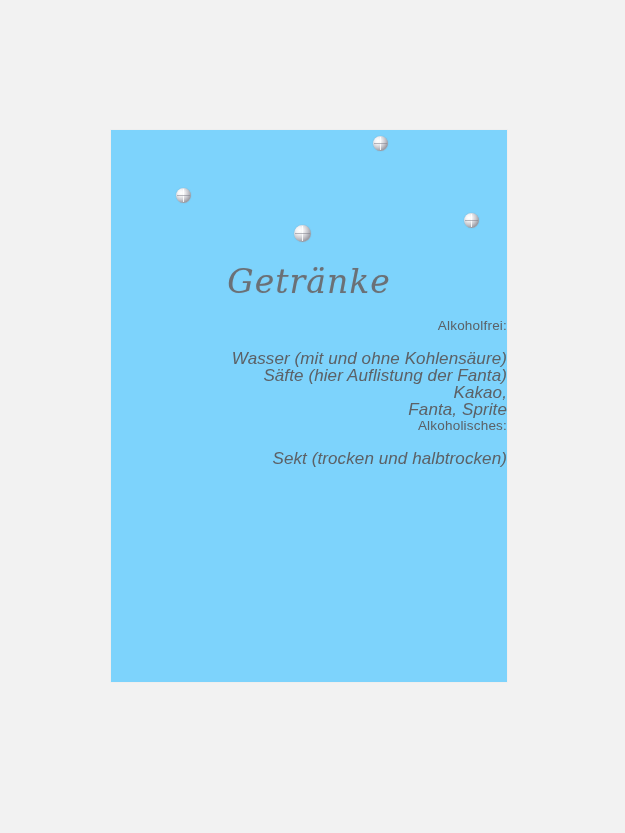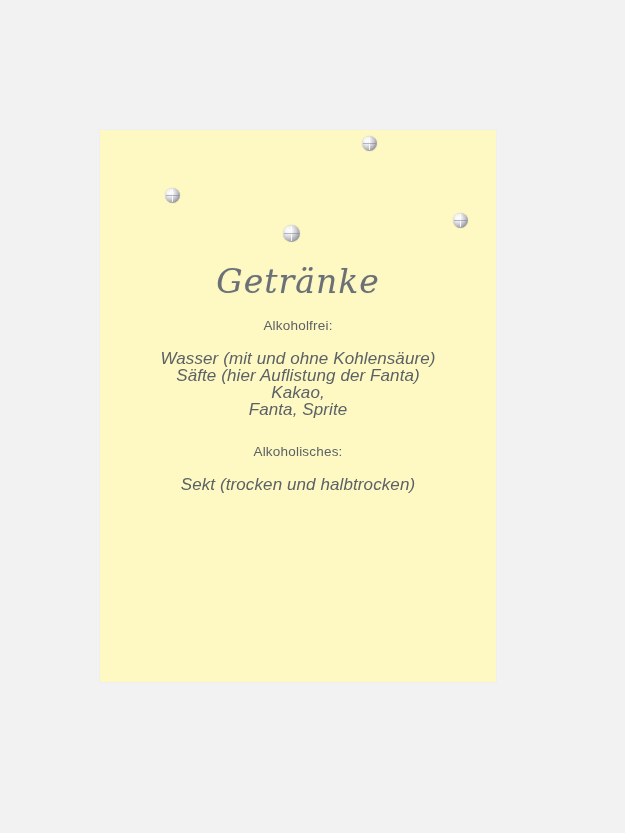--- a/index.html
+++ b/index.html
@@ -16,25 +16,25 @@
 
   .stage {
     position: relative;
     width: 625px;
     height: 833px;
   }
 
   
   .card {
     position: absolute;
-    left: 100px;
+    left: 111px;
     top: 130px;
     width: 396px;
     height: 552px;
-    background: #fef9c3;
+    background: #7dd3fc;
     box-shadow: 0 0 0 1px #efefef;
   }
 
   
   .gem {
     position: absolute;
     border-radius: 50%;
     background:
       radial-gradient(circle at 34% 32%, #ffffff 0%, #f3f3f5 22%, #c9c9cf 48%, #9a9aa2 72%, #d7d7dc 100%);
     box-shadow: 0 0 1px rgba(120,120,130,0.55);
@@ -77,30 +77,29 @@
     letter-spacing: 1px;
     color: #6a7076;
     text-shadow: 0 0 1px rgba(140,145,150,0.35);
   }
 
   .content {
     position: absolute;
     left: 0;
     right: 0;
     top: 188px;
-    text-align: center;
+    text-align: right;
     color: #5c6166;
     font-family: "Liberation Sans", sans-serif;
   }
 
   .section {
     margin-bottom: 0;
   }
   .section + .section {
-    margin-top: 26px;
   }
   .section-title {
     font-size: 13.5px;
     color: #5c6166;
     margin-bottom: 17px;
     letter-spacing: 0.2px;
   }
   .line {
     font-size: 17px;
     line-height: 17px;

